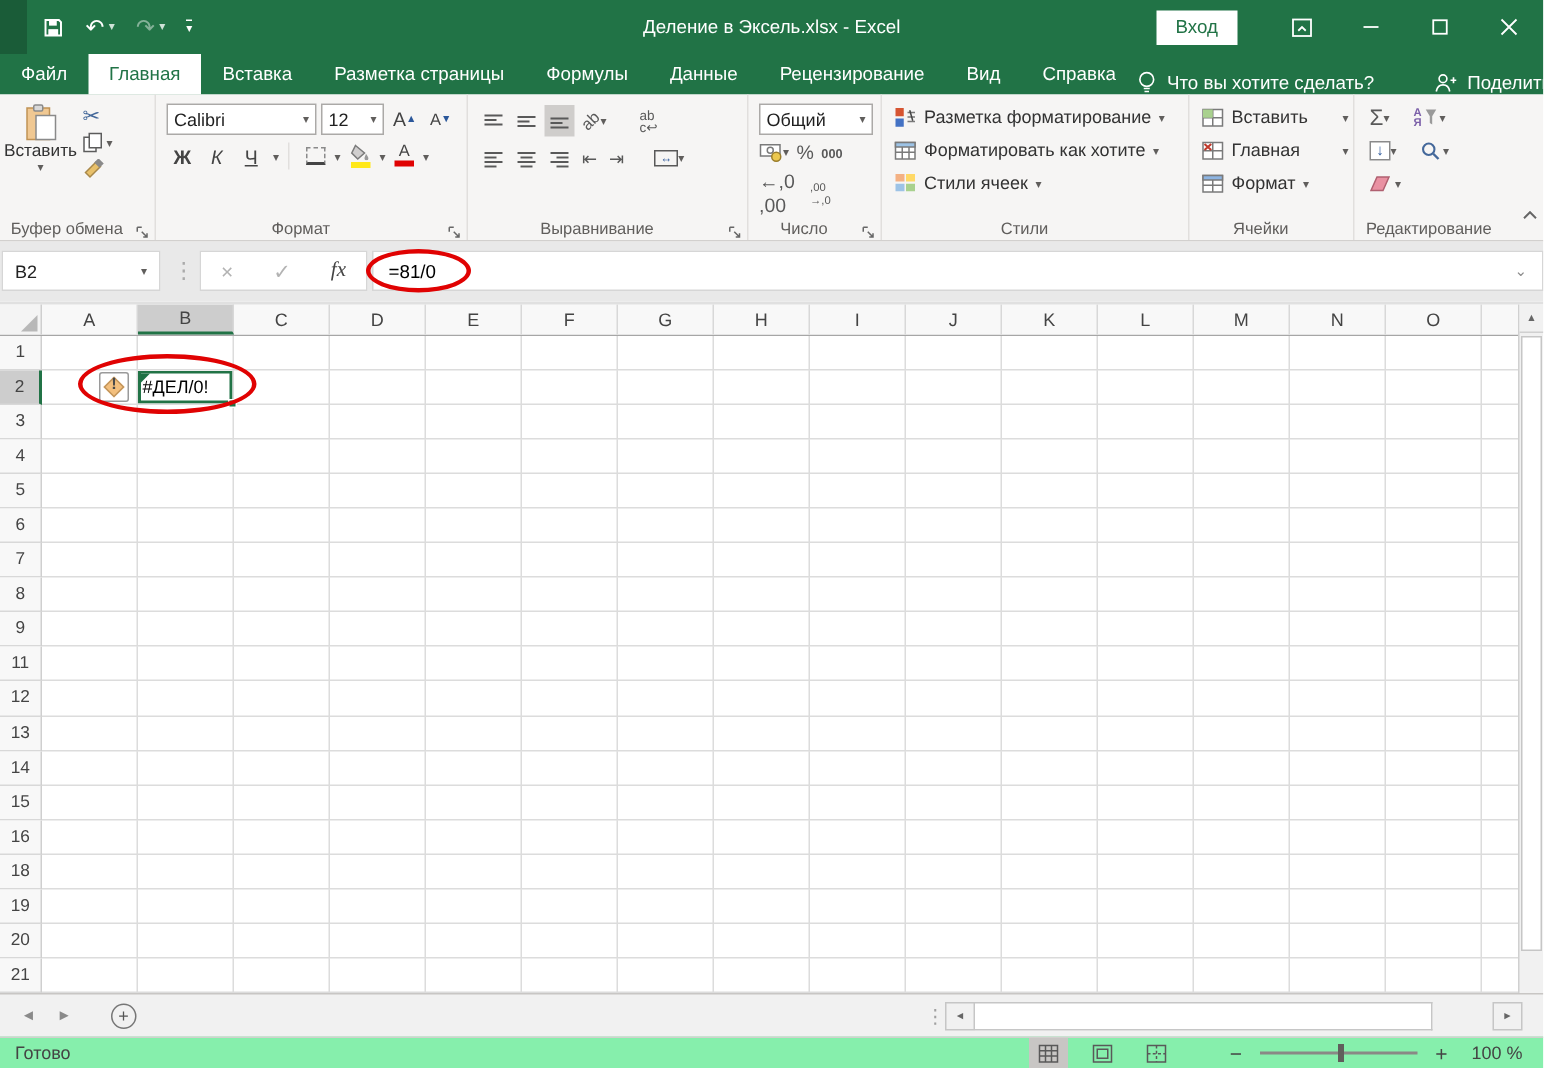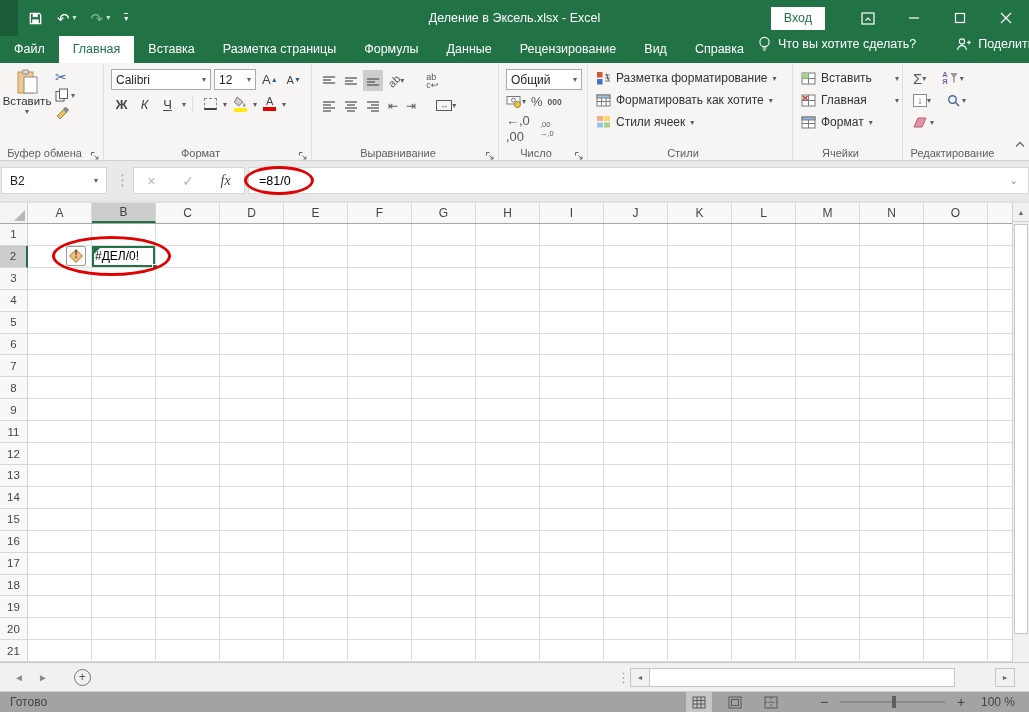--- a/index.html
+++ b/index.html
@@ -14,21 +14,21 @@
   .qbtn{display:flex;align-items:center;color:#fff;font-size:15px;line-height:1}
   .qbtn .drop{font-size:8px;margin-left:3px;color:#cfe3d8}
   .qbtn.dis{color:rgba(255,255,255,.45)}
   .qmore{border-top:1.5px solid #fff;padding-top:1px;font-size:8px;color:#fff}
   .wtitle{position:absolute;left:50%;top:0;transform:translateX(-50%);height:36px;line-height:36px;font-size:12.5px;white-space:nowrap}
   .winctl{position:absolute;right:0;top:0;height:36px;display:flex;align-items:center}
   .signin{height:23px;background:#fff;color:#217346;font-size:12.5px;padding:0 13px;line-height:23px;margin-right:20px;cursor:default}
   .wbtn{width:46px;height:36px;display:flex;align-items:center;justify-content:center;color:#fff;font-size:14px}
 
   
-  .tabrow{position:absolute;top:36px;left:0;right:0;height:27px;background:#217346;display:flex;align-items:flex-start;color:#fff;font-size:12.5px}
+  .tabrow{position:absolute;top:36px;left:0;right:0;height:27px;background:#217346;display:flex;align-items:flex-end;color:#fff;font-size:12.5px}
   .rtab{padding:0 14px;line-height:27px;cursor:default;white-space:nowrap}
   .rtab.active{background:#fff;color:#217346}
   .tabrow .rightside{margin-left:auto;display:flex;align-items:center;gap:7px;padding-right:14px}
   .tellme,.share{display:flex;align-items:center;gap:6px;white-space:nowrap}
 
   
   .ribbon{position:absolute;top:63px;left:0;right:0;height:98px;background:#f6f5f4;border-bottom:1px solid #d2d0ce;display:flex}
   .rgroup{position:relative;border-right:1px solid #e1dfdd;padding:4px 3px 17px 3px;flex:none}
   .rg-label{position:absolute;bottom:1px;left:0;right:14px;text-align:center;font-size:11px;color:#605e5c;white-space:nowrap}
   .launcher{position:absolute;right:3px;bottom:3px;width:10px;height:10px}
@@ -97,21 +97,21 @@
   .stab{display:flex;align-items:center;padding:0 15px;border-right:1px solid #c8c6c4;cursor:default}
   .stab.active{background:#fff;color:#217346;font-weight:bold;border-bottom:3px solid #217346;border-left:1px solid #c8c6c4}
   .addsheet{width:17px;height:17px;border:1px solid #767676;border-radius:50%;display:flex;align-items:center;justify-content:center;font-size:12px;color:#555;margin:auto 12px;flex:none}
   .sb-dots{margin-left:auto;color:#a0a0a0;font-size:13px;align-self:center}
   .hscroll{display:flex;align-items:center;height:100%;width:385px;margin-right:14px}
   .hs-btn{width:20px;height:19px;background:#f1f1f1;border:1px solid #c6c6c6;display:flex;align-items:center;justify-content:center;font-size:7px;color:#666}
   .hs-thumb{width:305px;height:19px;background:#fff;border:1px solid #c6c6c6;border-left:none}
   .hs-gap{flex:1}
 
   
-  .statusbar{position:absolute;top:691px;left:0;right:0;height:21px;background:#a3a3a3;border-top:1px solid #d2d0ce;display:flex;align-items:center;font-size:12px;color:#444}
+  .statusbar{position:absolute;top:691px;left:0;right:0;height:21px;background:#86efac;border-top:1px solid #d2d0ce;display:flex;align-items:center;font-size:12px;color:#444}
   .mode{padding-left:10px}
   .sb-right{margin-left:auto;display:flex;align-items:center;gap:10px;padding-right:14px}
   .viewbtn{width:26px;height:20px;display:flex;align-items:center;justify-content:center}
   .viewbtn.active{background:#c8c6c4}
   .zoomtrack{width:105px;height:2px;background:#8a8886;position:relative}
   .zoomthumb{position:absolute;left:52px;top:-5px;width:4px;height:12px;background:#605e5c}
   .zsign{font-size:14px;color:#444;width:12px;text-align:center}
 </style>
 </head>
 <body>
@@ -803,39 +803,20 @@
           <div class="cell"></div>
           <div class="cell"></div>
           <div class="cell"></div>
           <div class="cell"></div>
           <div class="cell"></div>
           <div class="cell"></div>
           <div class="cell"></div>
           <div class="cell pcol"></div>
         </div>
         <div class="grow">
-          <div class="rh">17</div>
-          <div class="cell"></div>
-          <div class="cell"></div>
-          <div class="cell"></div>
-          <div class="cell"></div>
-          <div class="cell"></div>
-          <div class="cell"></div>
-          <div class="cell"></div>
-          <div class="cell"></div>
-          <div class="cell"></div>
-          <div class="cell"></div>
-          <div class="cell"></div>
-          <div class="cell"></div>
-          <div class="cell"></div>
-          <div class="cell"></div>
-          <div class="cell"></div>
-          <div class="cell pcol"></div>
-        </div>
-        <div class="grow">
           <div class="rh">18</div>
           <div class="cell"></div>
           <div class="cell"></div>
           <div class="cell"></div>
           <div class="cell"></div>
           <div class="cell"></div>
           <div class="cell"></div>
           <div class="cell"></div>
           <div class="cell"></div>
           <div class="cell"></div>

